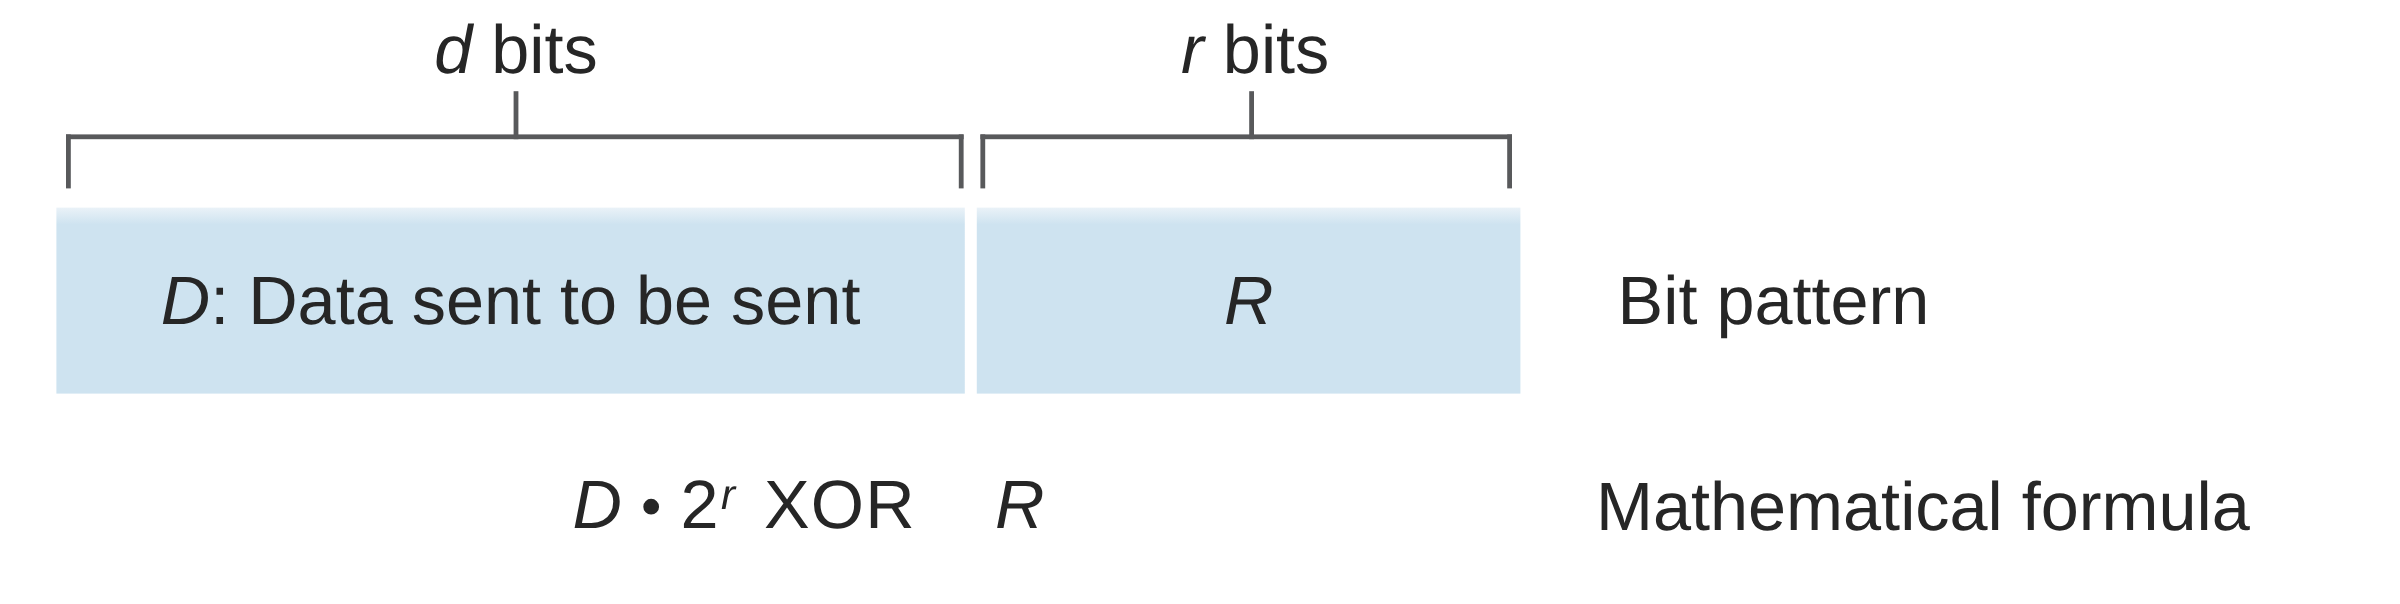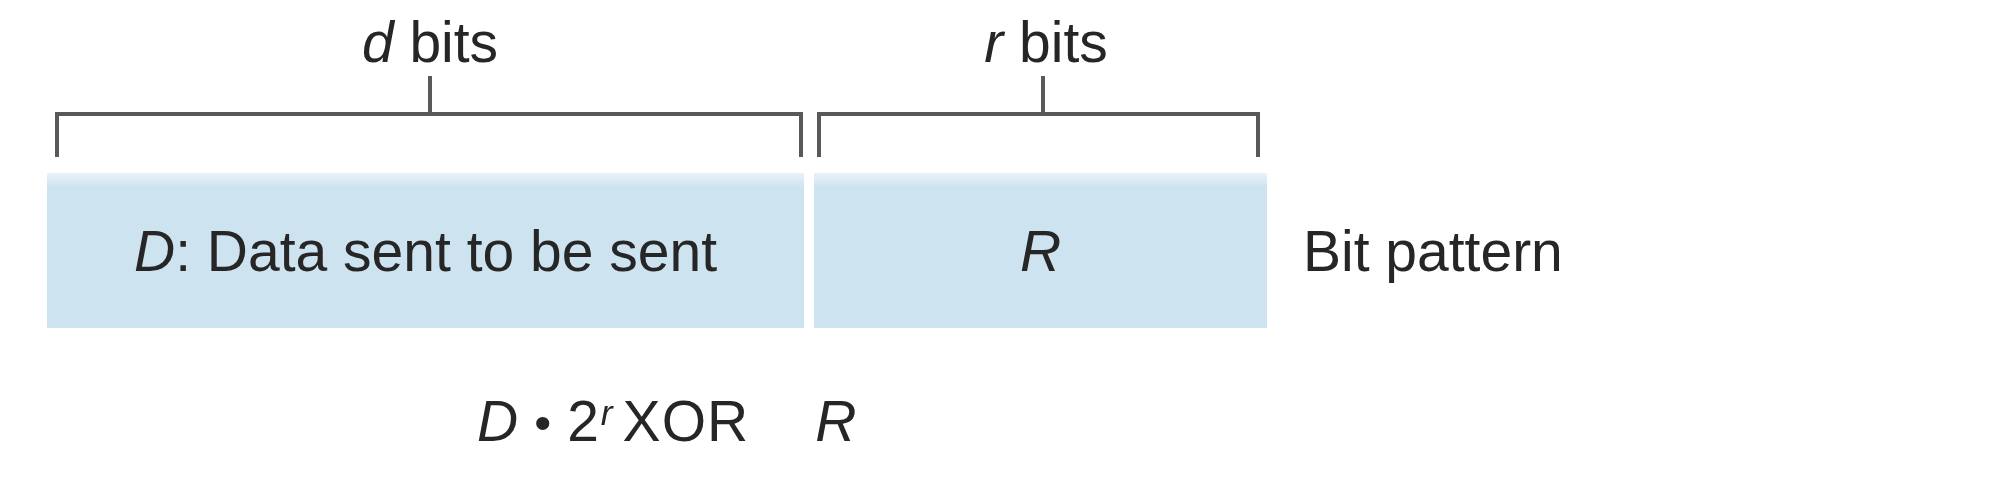--- a/index.html
+++ b/index.html
@@ -37,21 +37,21 @@
     top:173px;height:155px;
     background:linear-gradient(180deg,var(--box-fill-top) 0px,var(--box-fill) 14px);
     display:flex;align-items:center;justify-content:center;
     font-size:57px;white-space:nowrap;
   }
   .row-label{font-size:57px;white-space:nowrap;}
   .row-label.mid{top:173px;height:155px;display:flex;align-items:center;}
   
   .formula{top:388px;left:477px;font-size:57px;white-space:nowrap;display:flex;align-items:baseline;}
   .formula .dot{font-size:0.85em;margin:0 16px;position:relative;top:-0.04em;}
-  .formula .op{margin-left:10px;letter-spacing:1px;}
+  .formula .op{margin-left:24px;letter-spacing:1px;}
   .formula .sup{font-size:0.62em;vertical-align:super;font-style:italic;position:relative;top:-0.45em;margin-left:2px;}
   .formula .rterm{margin-left:66px;}
 </style>
 </head>
 <body>
 
 <div class="canvas">
 
   <div class="abs lbl span-label" style="left:846px;"><span class="var">r</span><span> bits</span></div>
 
@@ -65,25 +65,26 @@
 
   <div class="abs bitbox" style="left:47px;width:757px;">
       <span class="var">D</span>
       <span>: Data sent to be sent</span>
     </div>
 
   <div class="abs bitbox" style="left:814px;width:453px;">
       <span class="var">R</span>
     </div>
 
-  <div class="abs row-label mid" style="left:1303px;">Bit pattern</div>
+  <div class="abs row-label mid" style="left:1348px;">Bit pattern</div>
 
   <div class="abs formula">
     <span class="var">D</span>
     <span class="dot">•</span>
     <span>2</span>
     <span class="sup">r</span>
     <span class="op">XOR</span>
     <span class="var rterm">R</span>
   </div>
 
+  <div class="abs row-label" style="left:1330px;top:390px;">Mathematical formula</div>
 
 </div>
 
 </body></html>

